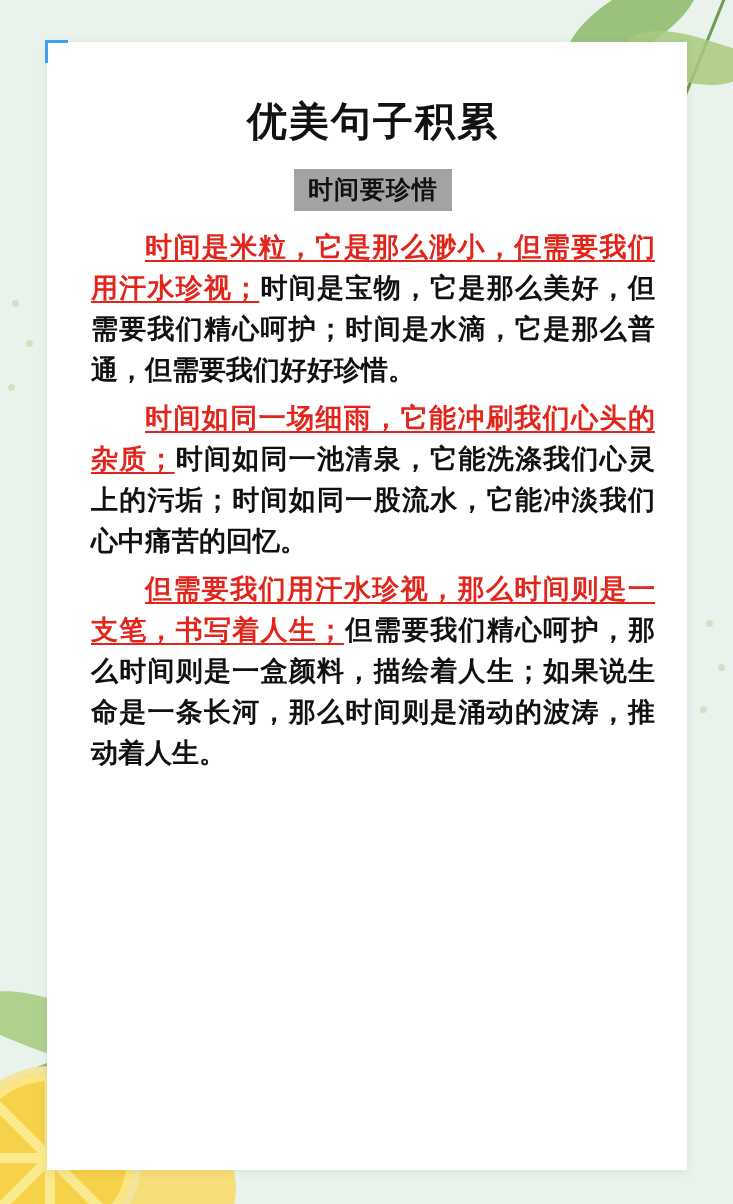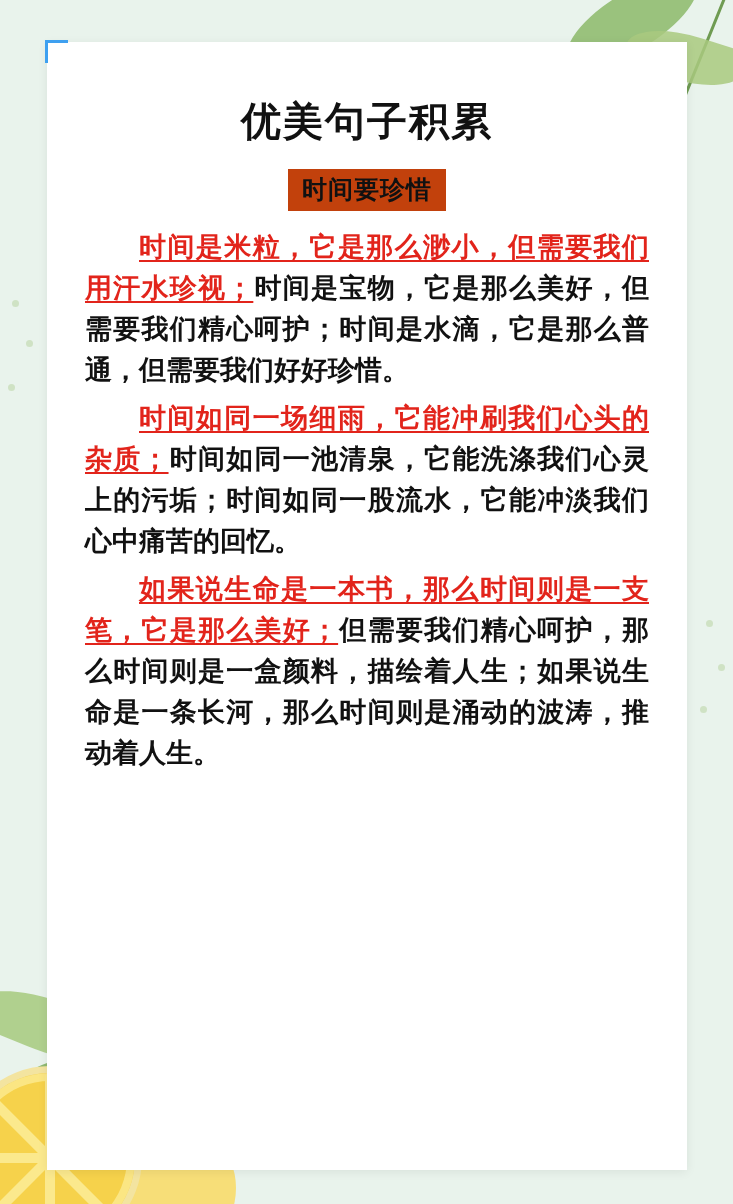--- a/index.html
+++ b/index.html
@@ -84,21 +84,21 @@
     width: 20px;
     height: 20px;
     border-color: #3ea0f0;
     border-style: solid;
     border-width: 0;
   }
   .corner.tl { left: -2px; top: -2px; border-left-width: 3px; border-top-width: 3px; }
 
   .page {
     position: absolute;
-    left: 47px;
+    left: 53px;
     top: 42px;
     width: 640px;
     height: 1128px;
     padding: 0;
     box-sizing: border-box;
   }
 
   .doc-title {
     text-align: center;
     font-family: "Liberation Sans", "DejaVu Sans", sans-serif;
@@ -108,21 +108,21 @@
     color: #111;
     margin: 52px 0 0 0;
   }
 
   .subtitle-wrap {
     text-align: center;
     margin-top: 20px;
   }
   .subtitle {
     display: inline-block;
-    background: #c2410c;
+    background: #a3a3a3;
     color: #111;
     font-family: "Liberation Sans", "DejaVu Sans", sans-serif;
     font-weight: bold;
     font-size: 25px;
     letter-spacing: 1px;
     padding: 4px 14px 5px 14px;
   }
 
   .body-text {
     margin: 16px 38px 0 38px;
@@ -197,17 +197,17 @@
     <p class="para">
       <span class="hl">时间是米粒，它是那么渺小，但需要我们用汗水珍视；</span><span>时间是宝物，它是那么美好，但需要我们精心呵护；时间是水滴，它是那么普通，但需要我们好好珍惜。</span>
     </p>
 
     <p class="para">
       <span class="hl">时间如同一场细雨，它能冲刷我们心头的杂质；</span><span>时间如同一池清泉，它能洗涤我们心灵上的污垢；时间如同一股流水，它能冲淡我们心中痛苦的回忆。</span>
     </p>
 
 
     <p class="para">
-      <span class="hl">如果说生命是一本书，那么时间则是一支笔，它是那么美好；</span><span>但需要我们精心呵护，那么时间则是一盒颜料，描绘着人生；如果说生命是一条长河，那么时间则是涌动的波涛，推动着人生。</span>
+      <span class="hl">但需要我们用汗水珍视，那么时间则是一支笔，书写着人生；</span><span>但需要我们精心呵护，那么时间则是一盒颜料，描绘着人生；如果说生命是一条长河，那么时间则是涌动的波涛，推动着人生。</span>
     </p>
 
   </div>
 </div>
 
 </body></html>

